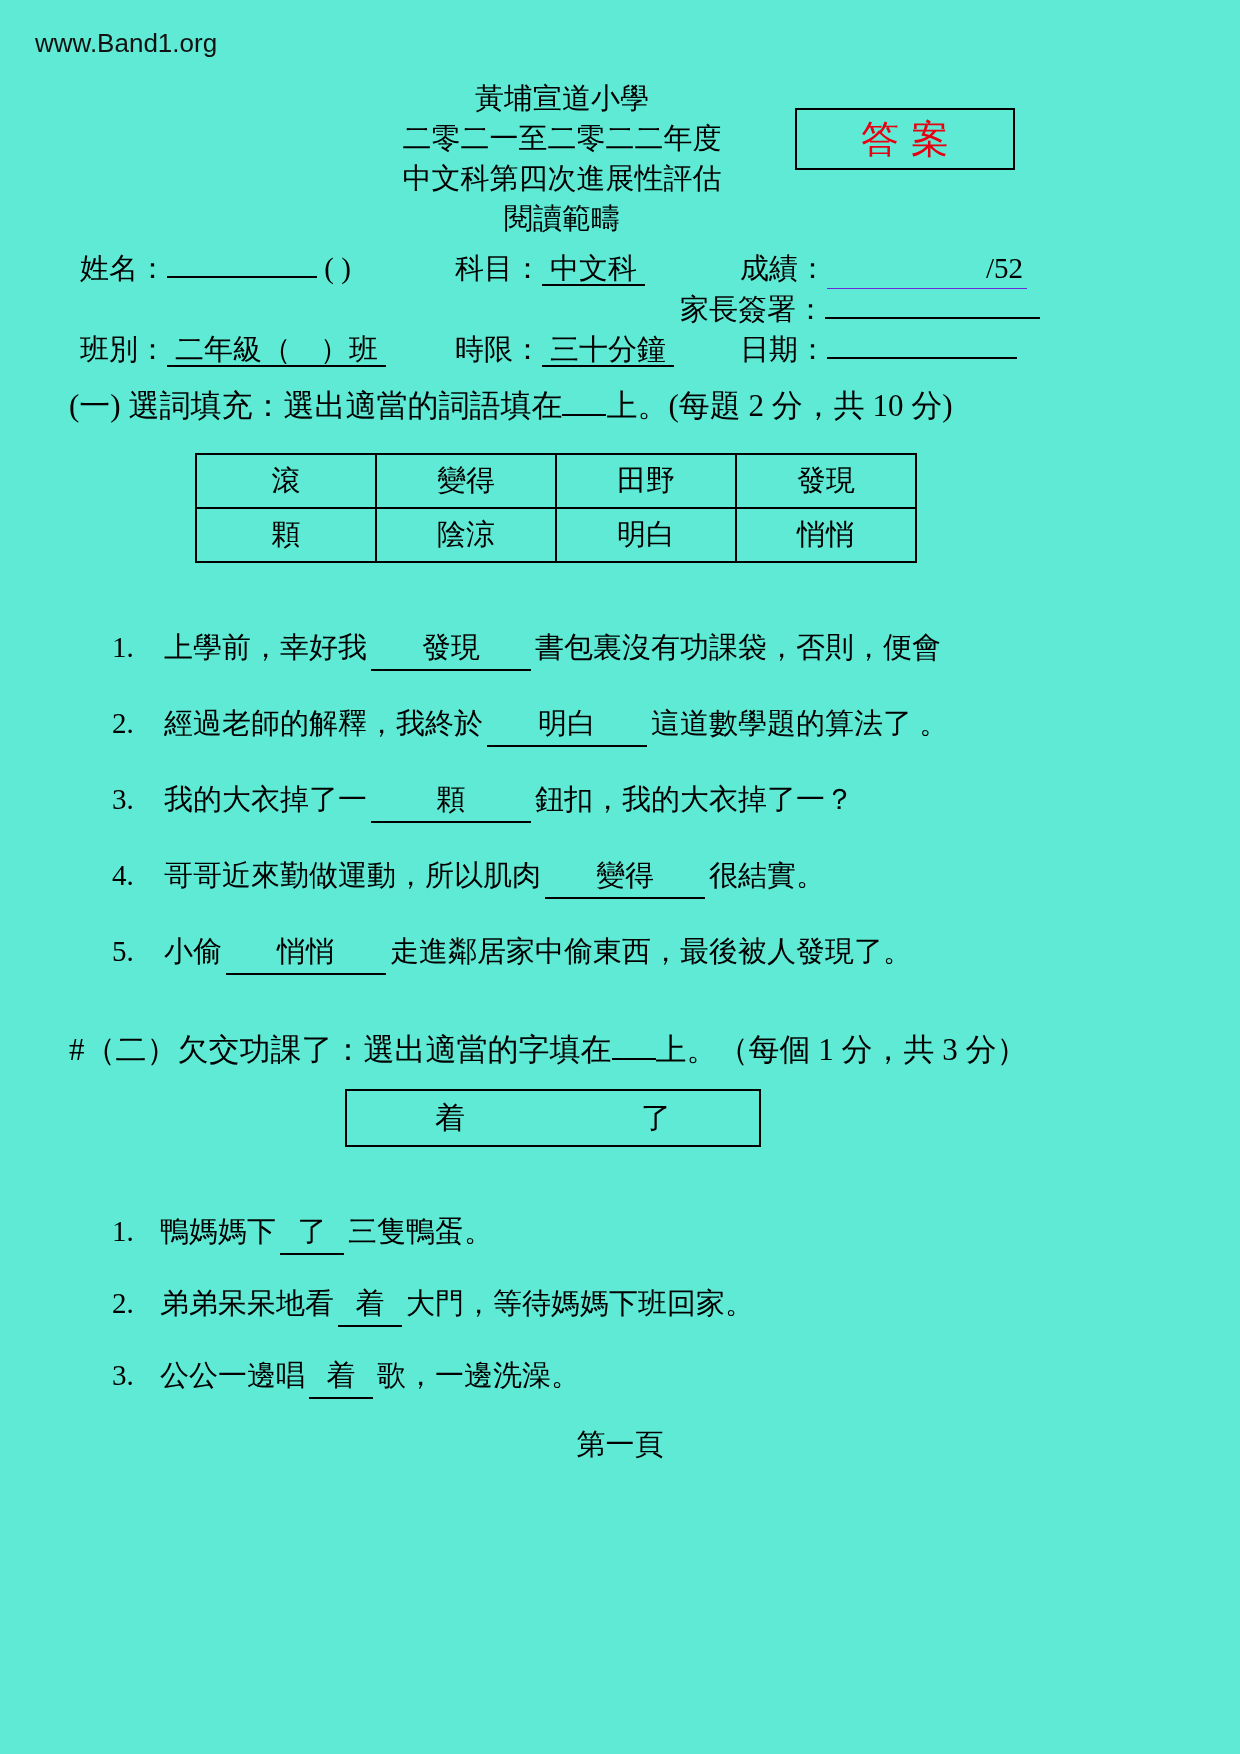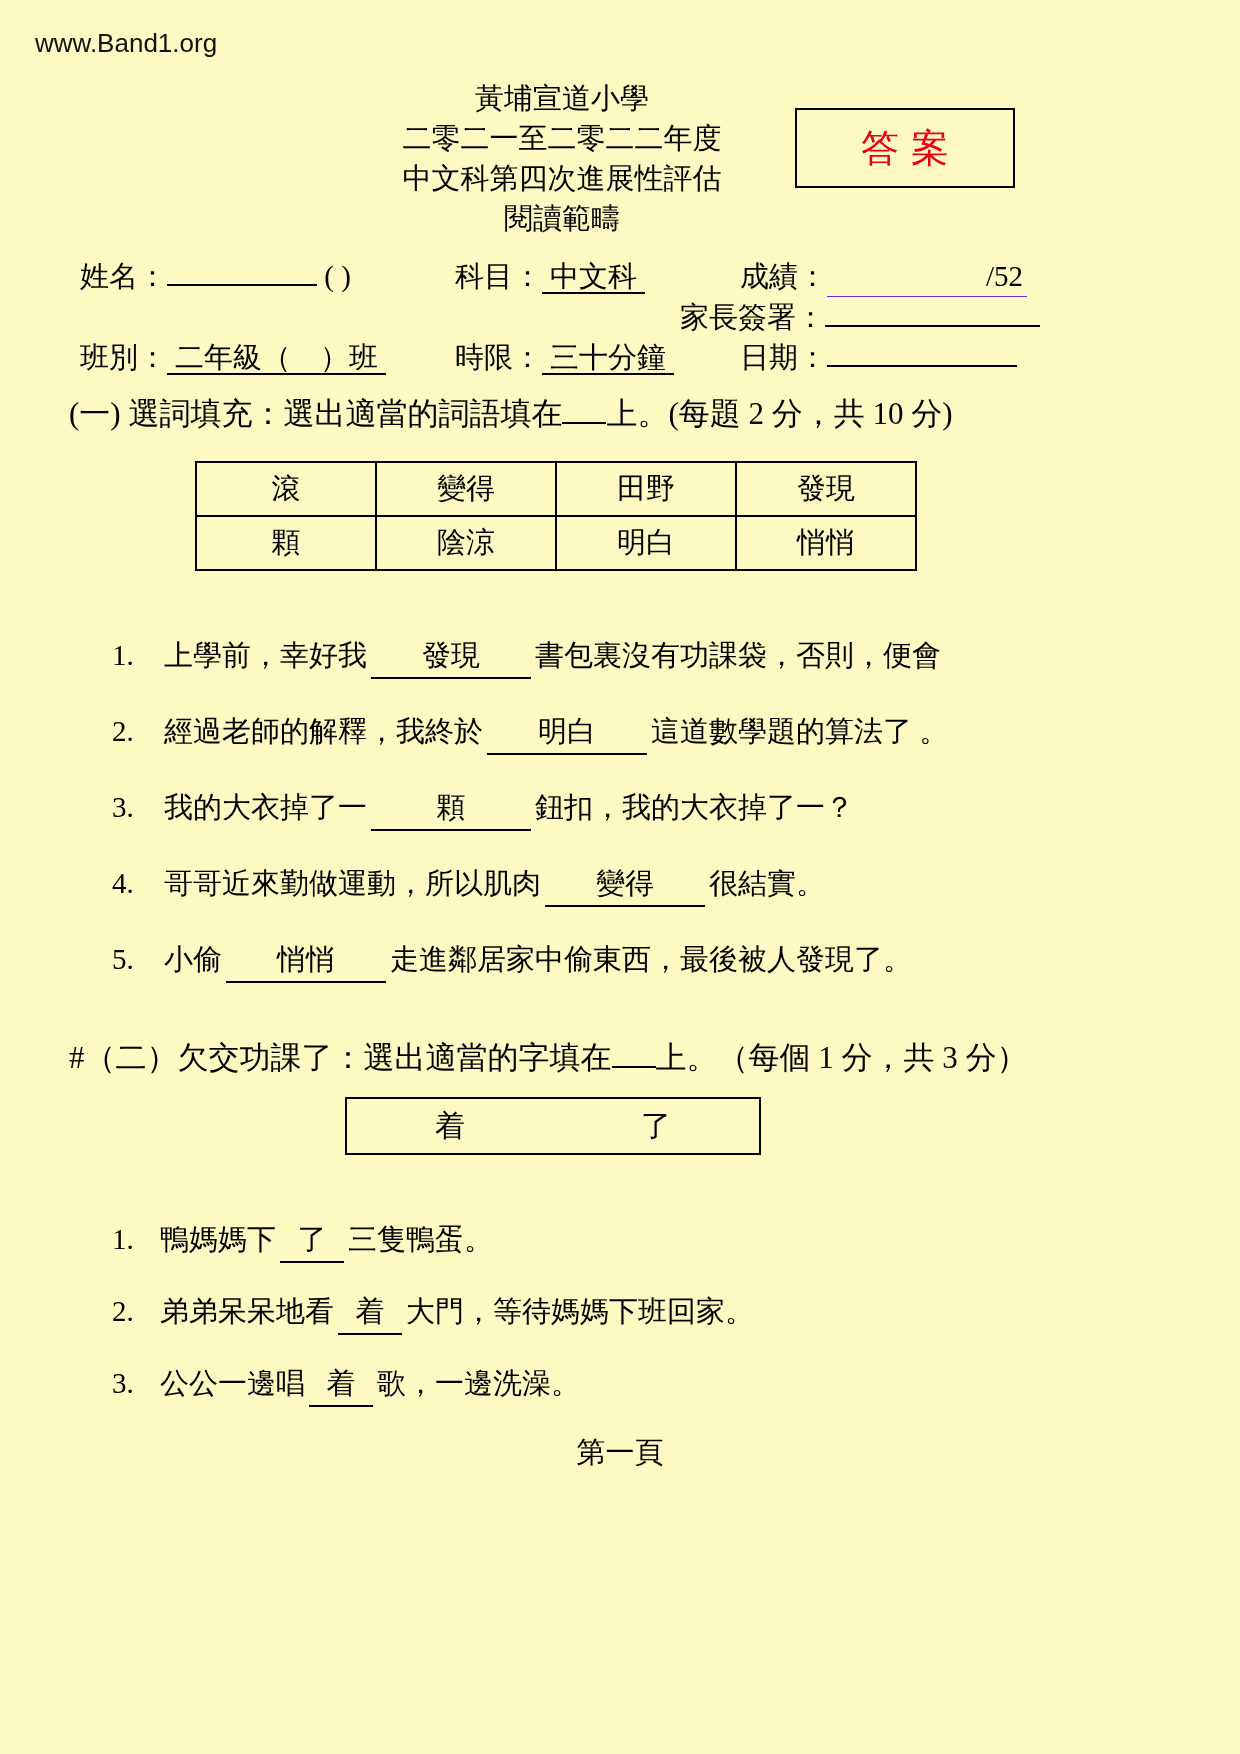--- a/index.html
+++ b/index.html
@@ -1,36 +1,36 @@
 <!DOCTYPE html>
 <html><head>
 <meta charset="utf-8">
 <style>
   * { margin:0; padding:0; box-sizing:border-box; }
   html,body { background:#ffffff; }
   .page {
     position:relative; width:1240px; height:1754px; margin:0 auto;
-    background:#fef9c3; color:#000;
+    background:#5eead4; color:#000;
     font-family:"Liberation Serif","DejaVu Serif",serif;
     overflow:hidden;
   }
   .watermark {
     position:absolute; top:28px; left:35px;
     font-family:"Liberation Sans","DejaVu Sans",sans-serif;
     font-size:26px; color:#111;
   }
   .answer-box {
-    position:absolute; top:108px; left:795px; width:220px; height:80px;
+    position:absolute; top:108px; left:795px; width:220px; height:62px;
     border:2px solid #000; display:flex; align-items:center; justify-content:center;
   }
   .answer-box .stamp { color:#e60012; font-size:38px; letter-spacing:12px; padding-left:12px; }
 
   .title-block { padding-top:78px; text-align:center; font-size:29px; line-height:40px; transform:translateX(-58px); }
 
-  .info { margin-top:18px; padding-left:80px; font-size:29px; }
+  .info { margin-top:10px; padding-left:80px; font-size:29px; }
   .info-row { display:flex; line-height:40px; align-items:baseline; }
   .info .c1 { width:375px; }
   .info .c2 { width:285px; }
   .info .c3 { flex:1; }
   .info-row3 { padding-left:600px; }
 
   .blank { display:inline-block; border-bottom:2px solid #000; height:1em; vertical-align:baseline; }
   .w150 { width:150px; }
   .w190 { width:190px; }
   .w215 { width:215px; }

